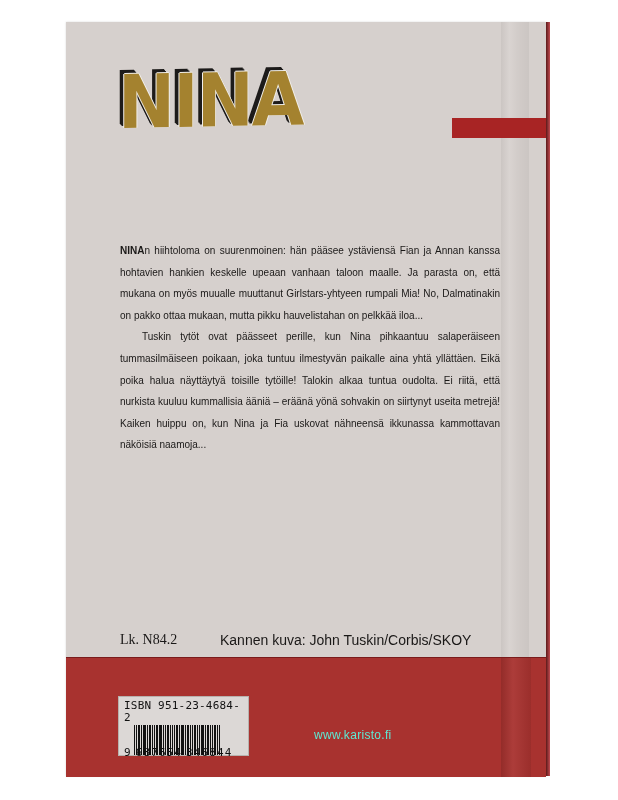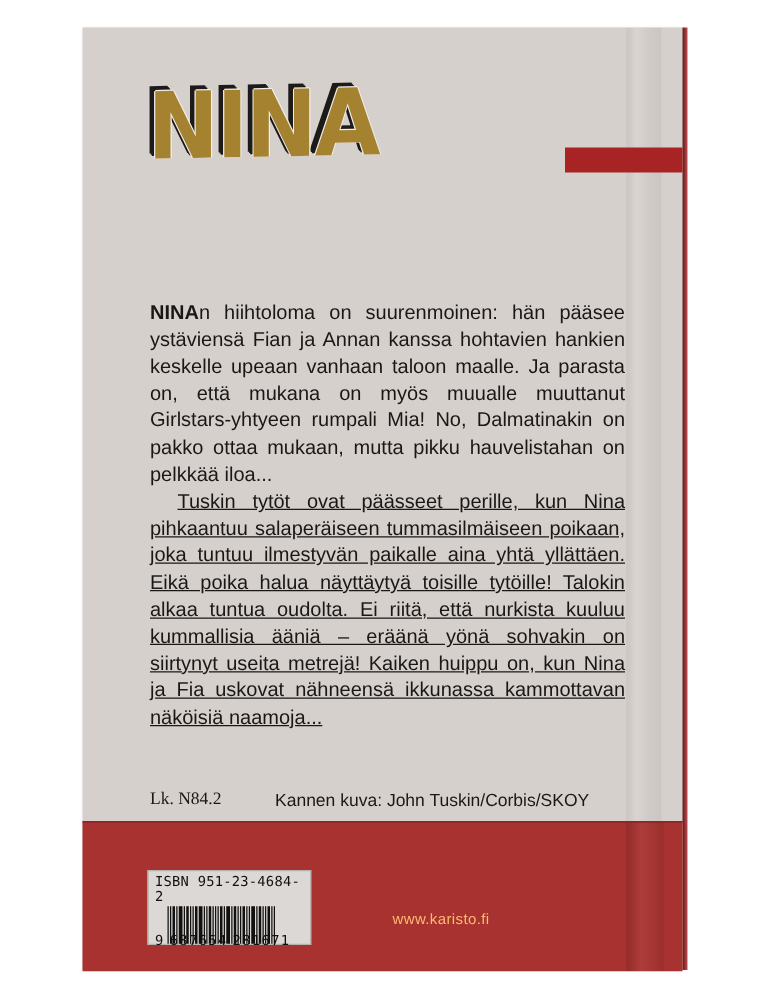--- a/index.html
+++ b/index.html
@@ -81,31 +81,30 @@
       line-height: 1;
       padding-bottom: 3px;
       border-bottom: 3px solid #161412;
     }
     .blurb {
       position: absolute;
       left: 54px;
       top: 218px;
       width: 380px;
       font-family: "Liberation Sans", sans-serif;
-      font-size: 16px;
+      font-size: 10px;
       line-height: 21.6px;
       color: #1a1817;
       text-align: justify;
     }
     .blurb p {
       margin: 0;
     }
     .blurb p.indent {
       text-indent: 22px;
-      text-decoration: underline;
     }
     .blurb .lead {
       font-weight: bold;
     }
     .credits {
       position: absolute;
       top: 610px;
       left: 54px;
       width: 380px;
       font-size: 14px;
@@ -181,21 +180,21 @@
     }
     .ean-text span.gap {
       display: inline-block;
       width: 4px;
     }
     .website {
       position: absolute;
       left: 248px;
       top: 70px;
       font-size: 12px;
-      color: #fdba74;
+      color: #5eead4;
       letter-spacing: 0.3px;
     }
   </style>
 </head>
 <body>
 
 <div class="book">
   <div class="hinge"></div>
   <div class="spine-edge"></div>
   <div class="red-tab"></div>
@@ -246,17 +245,17 @@
           <span style="width:1px"></span>
           <span style="width:3px"></span>
           <span style="width:1px"></span>
           <span style="width:2px"></span>
           <span style="width:1px"></span>
           <span style="width:1px"></span>
           <span style="width:2px"></span>
           <span style="width:1px"></span>
           <span style="width:1px"></span>
       </div>
-      <div class="ean-text"><span>9</span><span class="gap"></span><span>687654</span><span class="gap"></span><span>281671</span></div>
+      <div class="ean-text"><span>9</span><span class="gap"></span><span>687654</span><span class="gap"></span><span>346844</span></div>
     </div>
     <div class="website">www.karisto.fi</div>
   </div>
 </div>
 
 </body></html>

